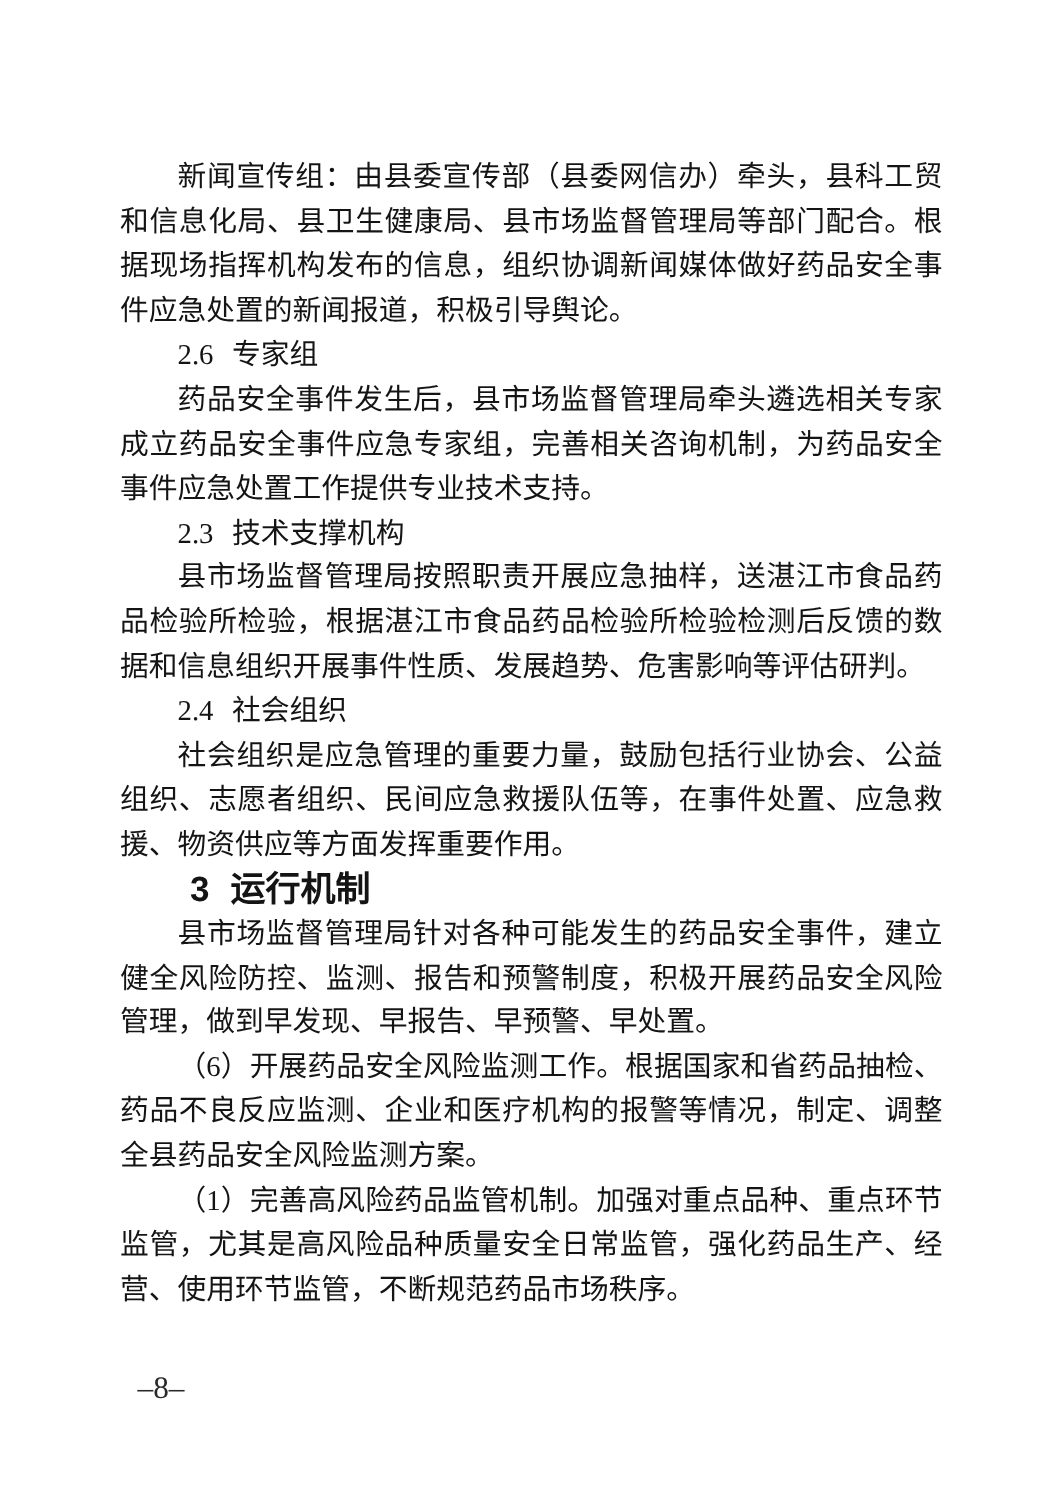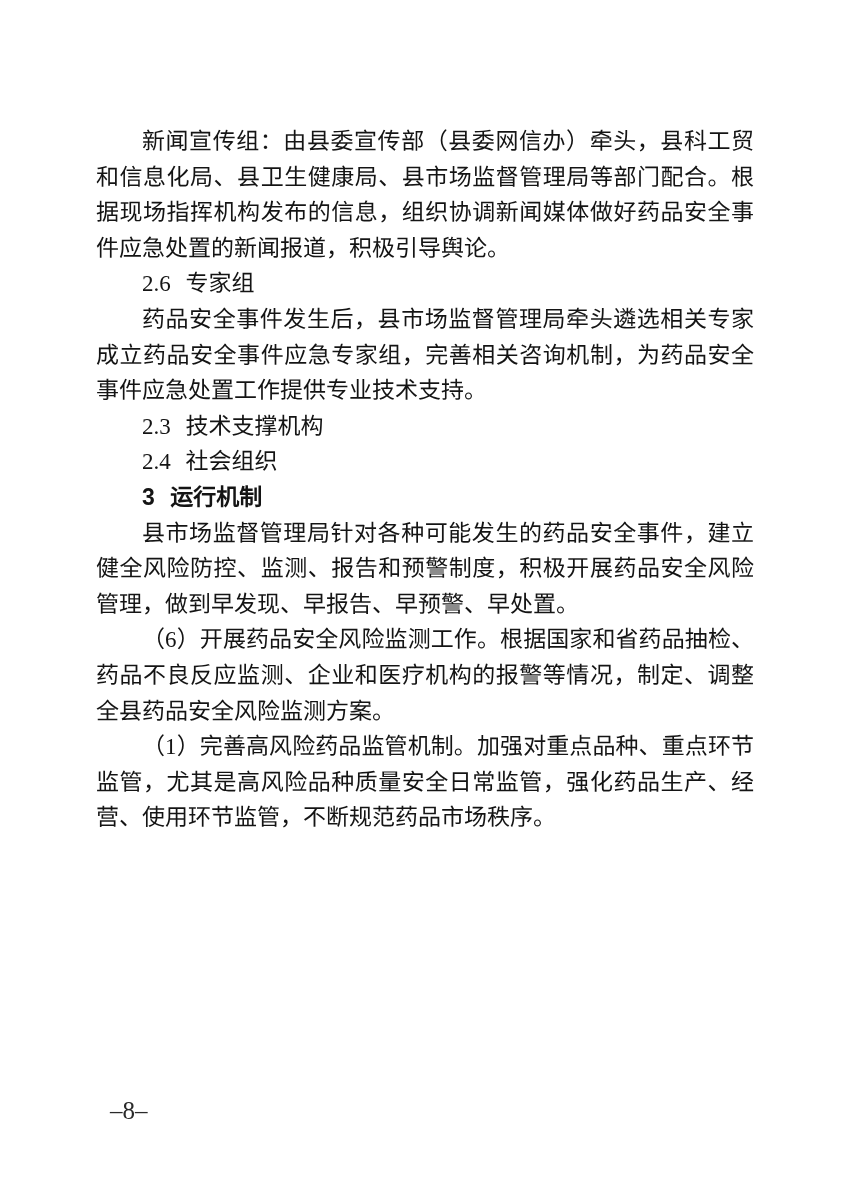--- a/index.html
+++ b/index.html
@@ -38,21 +38,21 @@
     font-weight: normal;
     font-size: 23px;
     line-height: 35.6px;
     word-spacing: 9px;
     text-align: left;
   }
   .h1 {
     margin: 0;
     text-indent: 2em;
     font-weight: 700;
-    font-size: 23px;
+    font-size: 28px;
     line-height: 35.6px;
     word-spacing: 9px;
     text-align: left;
     font-family: "Liberation Sans", "DejaVu Sans", sans-serif;
   }
   .footer {
     position: absolute;
     left: 110px;
     top: 1096px;
     font-size: 25px;
@@ -63,20 +63,22 @@
 </style>
 </head>
 <body>
 
 <div class="page">
   <div class="content">
     <p class="para">新闻宣传组：由县委宣传部（县委网信办）牵头，县科工贸和信息化局、县卫生健康局、县市场监督管理局等部门配合。根据现场指挥机构发布的信息，组织协调新闻媒体做好药品安全事件应急处置的新闻报道，积极引导舆论。</p>
     <p class="h2">2.6 专家组</p>
     <p class="para">药品安全事件发生后，县市场监督管理局牵头遴选相关专家成立药品安全事件应急专家组，完善相关咨询机制，为药品安全事件应急处置工作提供专业技术支持。</p>
     <p class="h2">2.3 技术支撑机构</p>
+    <p class="para">县市场监督管理局按照职责开展应急抽样，送湛江市食品药品检验所检验，根据湛江市食品药品检验所检验检测后反馈的数据和信息组织开展事件性质、发展趋势、危害影响等评估研判。</p>
     <p class="h2">2.4 社会组织</p>
+    <p class="para">社会组织是应急管理的重要力量，鼓励包括行业协会、公益组织、志愿者组织、民间应急救援队伍等，在事件处置、应急救援、物资供应等方面发挥重要作用。</p>
     <p class="h1">3 运行机制</p>
     <p class="para">县市场监督管理局针对各种可能发生的药品安全事件，建立健全风险防控、监测、报告和预警制度，积极开展药品安全风险管理，做到早发现、早报告、早预警、早处置。</p>
     <p class="para">（6）开展药品安全风险监测工作。根据国家和省药品抽检、药品不良反应监测、企业和医疗机构的报警等情况，制定、调整全县药品安全风险监测方案。</p>
     <p class="para">（1）完善高风险药品监管机制。加强对重点品种、重点环节监管，尤其是高风险品种质量安全日常监管，强化药品生产、经营、使用环节监管，不断规范药品市场秩序。</p>
   </div>
   <div class="footer">–8–</div>
 </div>
 
 </body></html>

